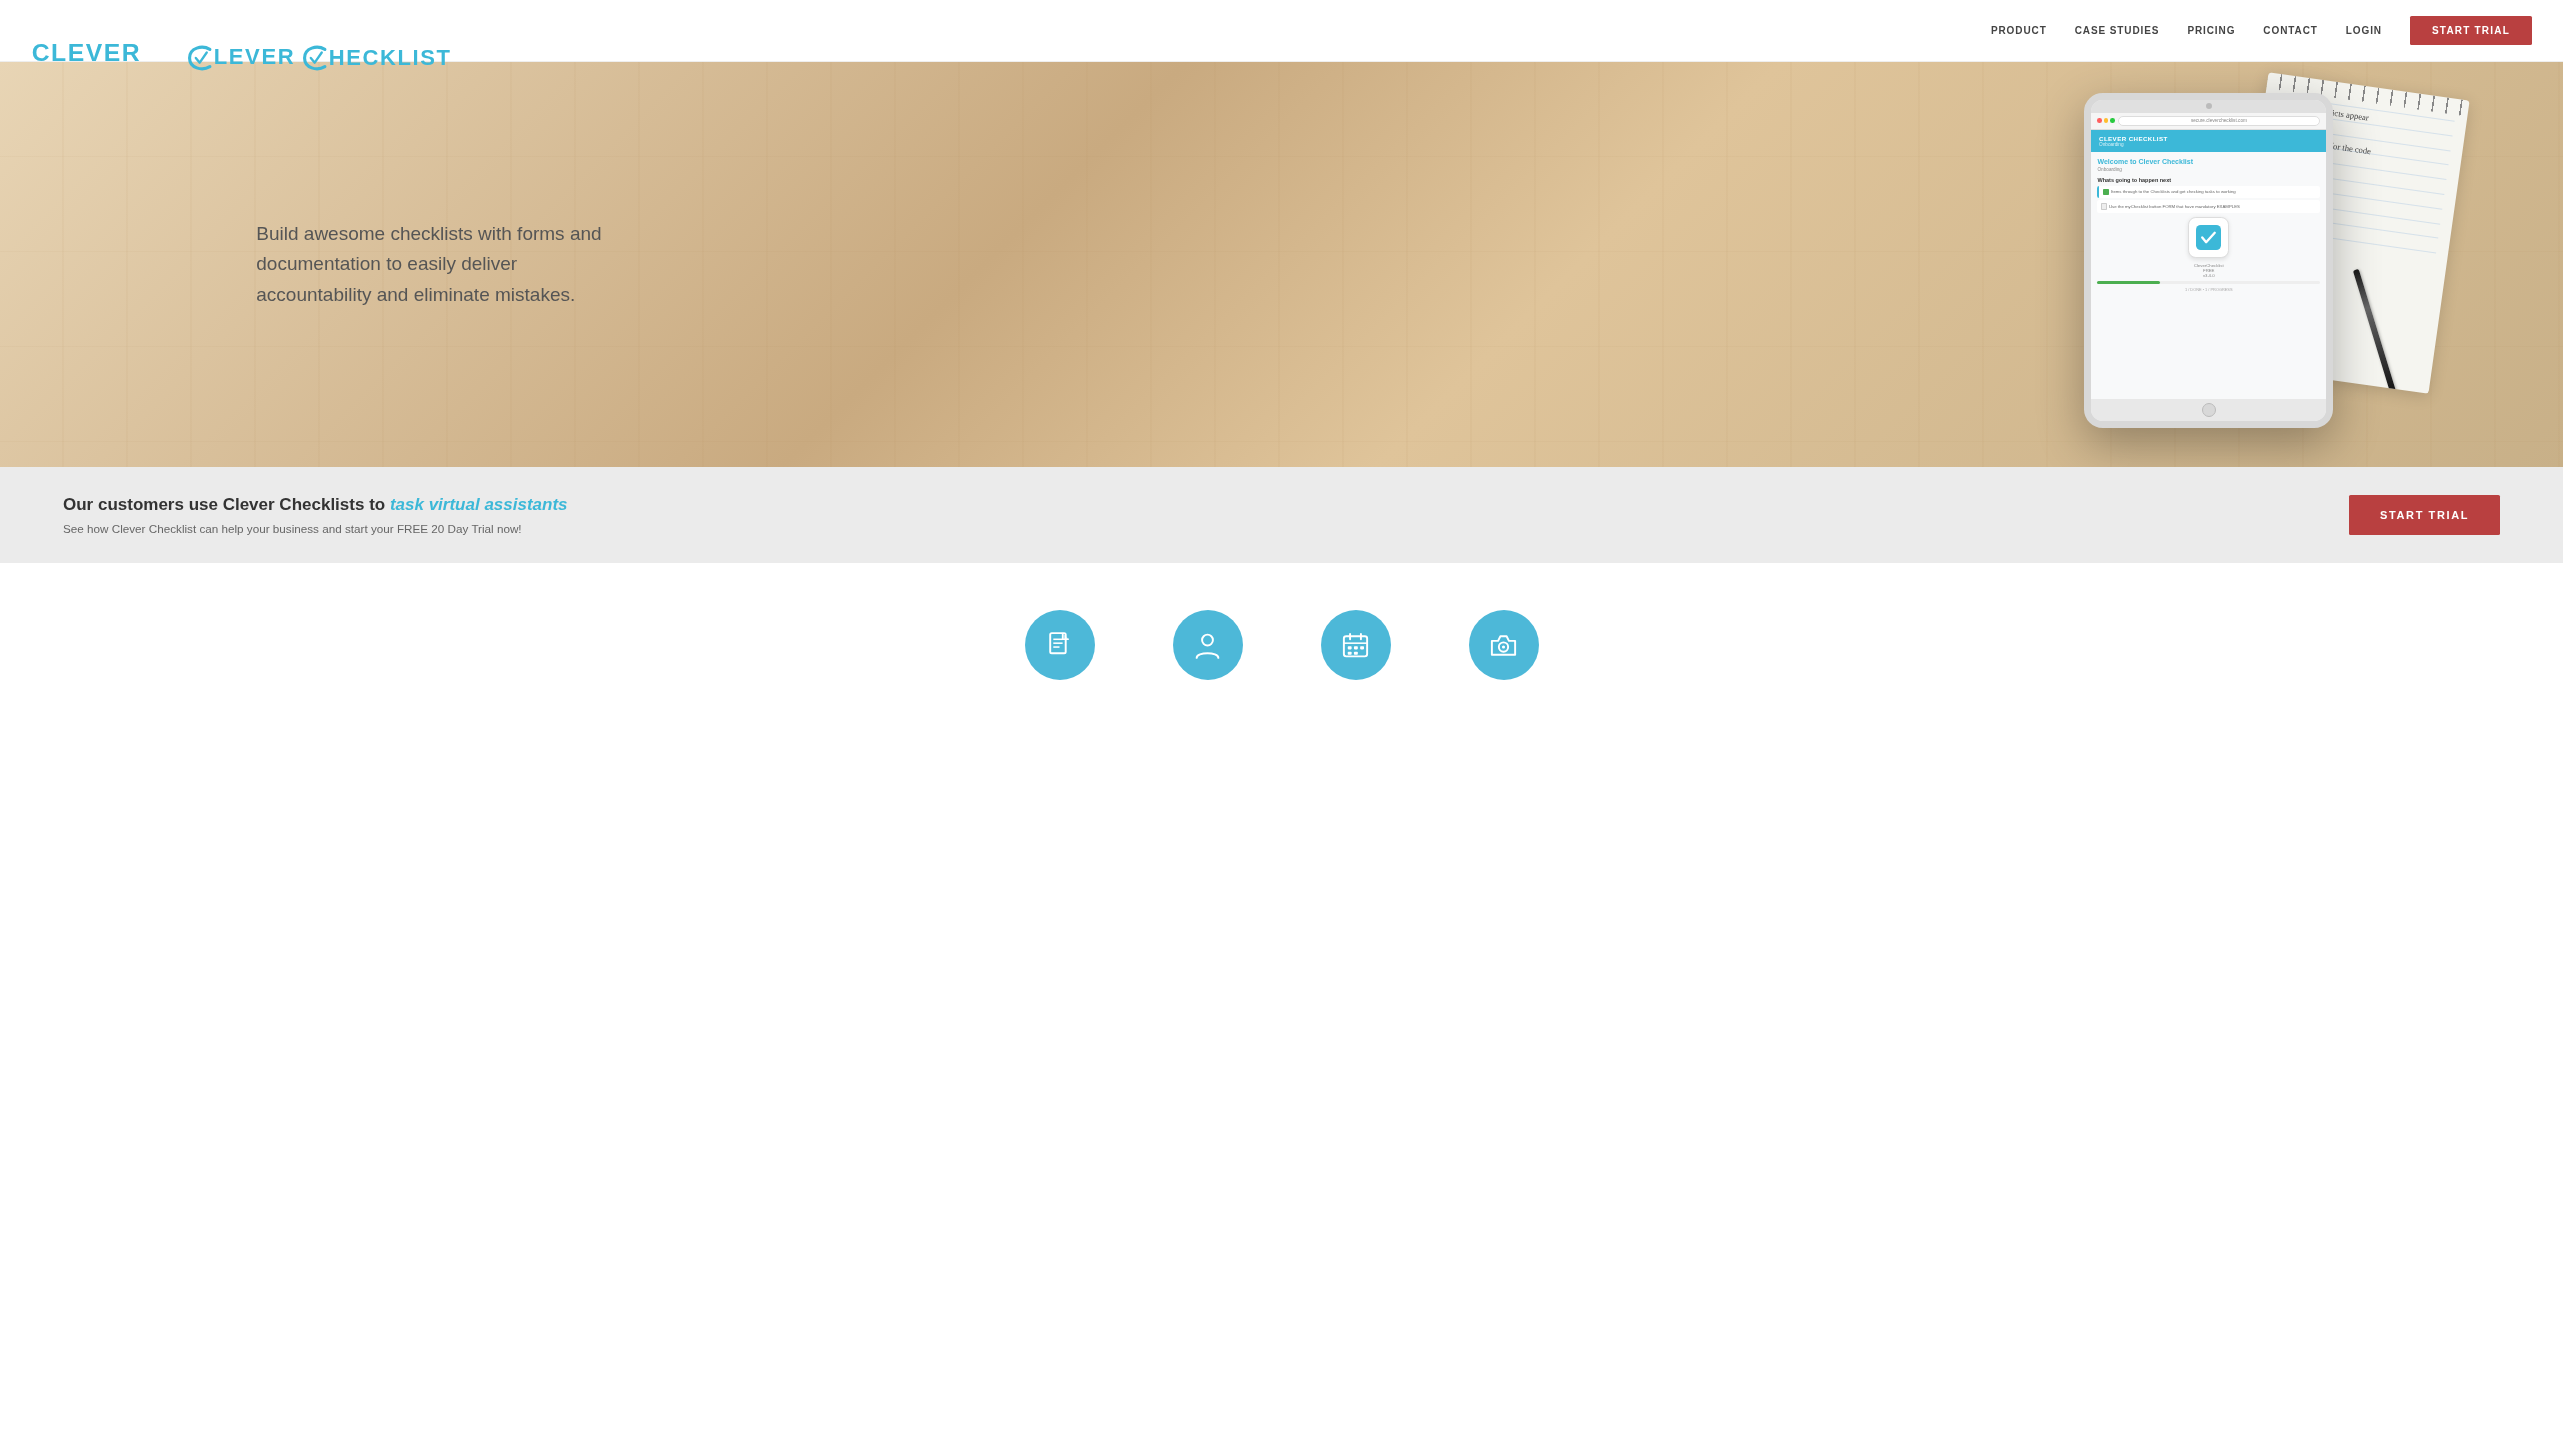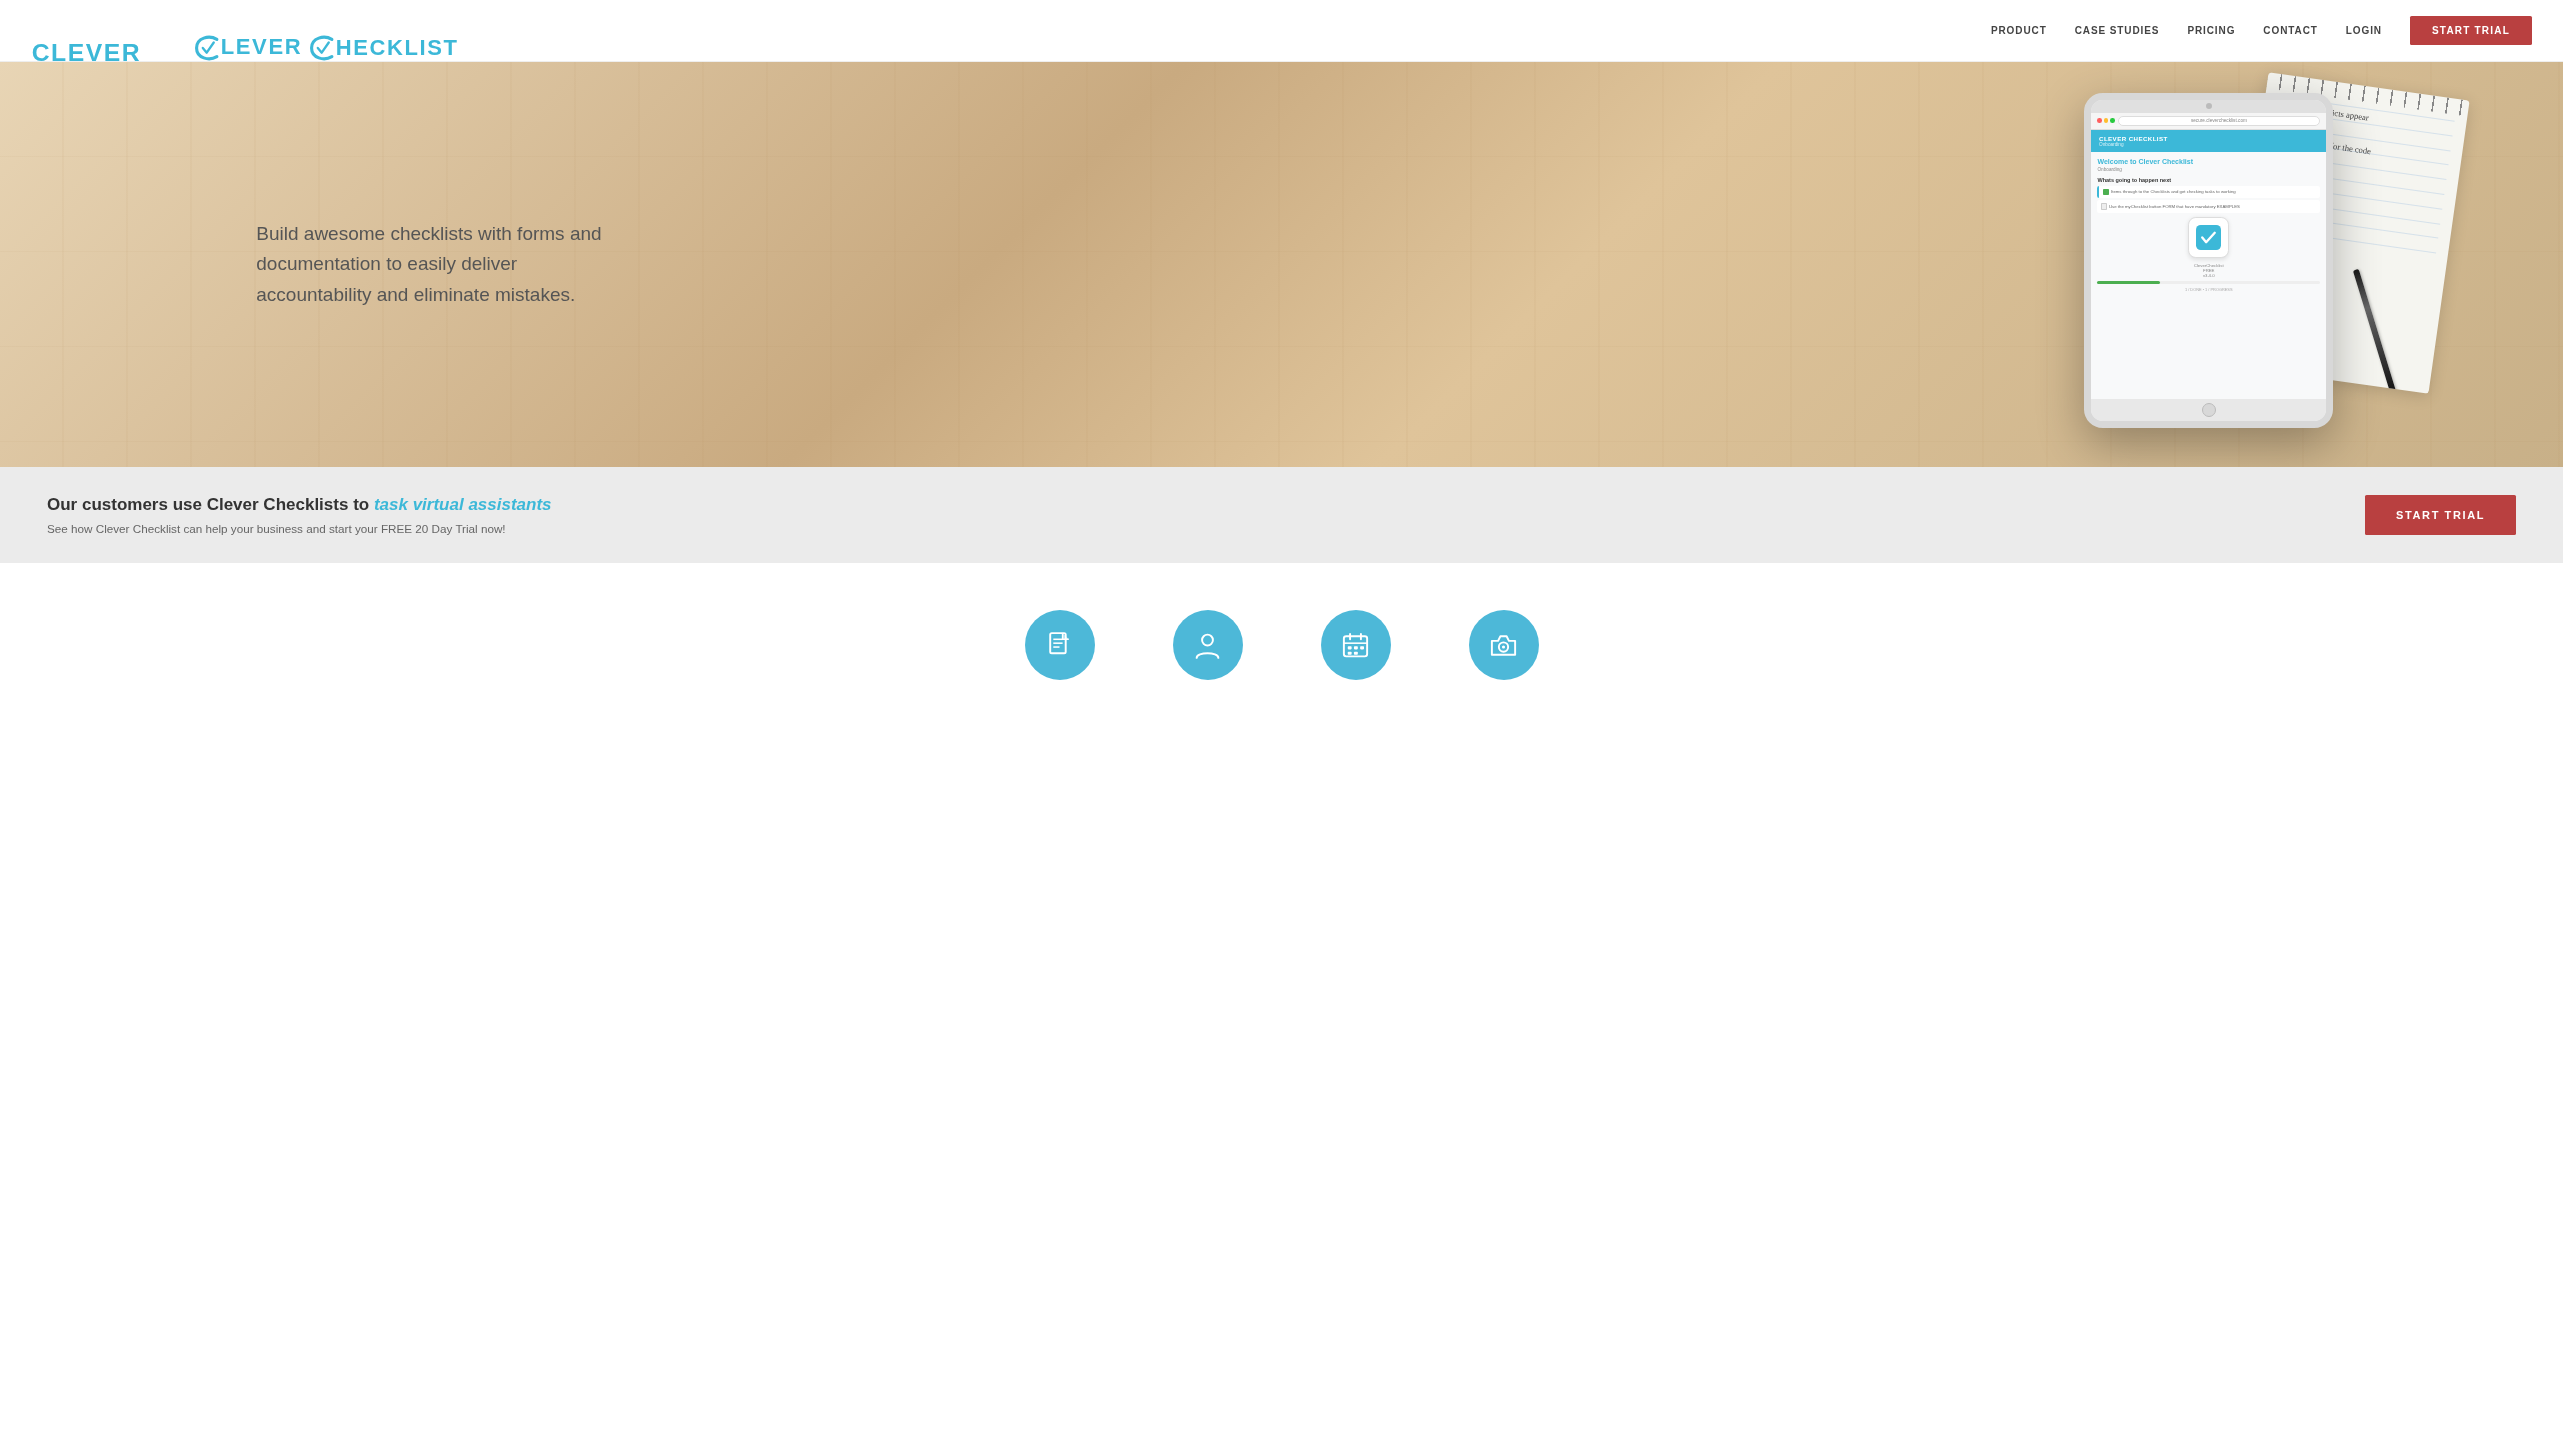--- a/index.html
+++ b/index.html
@@ -12,22 +12,22 @@
       justify-content: space-between;
       padding: 0 31px;
       height: 62px;
       background: #fff;
       border-bottom: 0.8px solid #eee;
       position: relative;
       z-index: 10;
     }
     .logo {
       display: flex;
-      align-items: flex-start;
-      gap: 8px;
+      align-items: flex-end;
+      gap: 1px;
       margin-top: 45px;
     }
     .logo-text {
       font-size: 22px;
       font-weight: 900;
       letter-spacing: 1.6px;
       text-transform: uppercase;
     }
     .logo-clever { color: #3cb8d8; }
     .nav-links {
@@ -211,21 +211,21 @@
       left: 7.8px;
       width: 55px;
       height: 11.7px;
       background: #e8a820;
       border-radius: 50%;
     }
 
     
     .cta-band {
       background: #ebebeb;
-      padding: 28px 47px;
+      padding: 28px 63px;
       display: flex;
       align-items: center;
       justify-content: space-between;
     }
     .cta-text-block { max-width: 546px; }
     .cta-heading {
       font-size: 17px;
       font-weight: 700;
       color: #333;
       margin-bottom: 6.2px;

